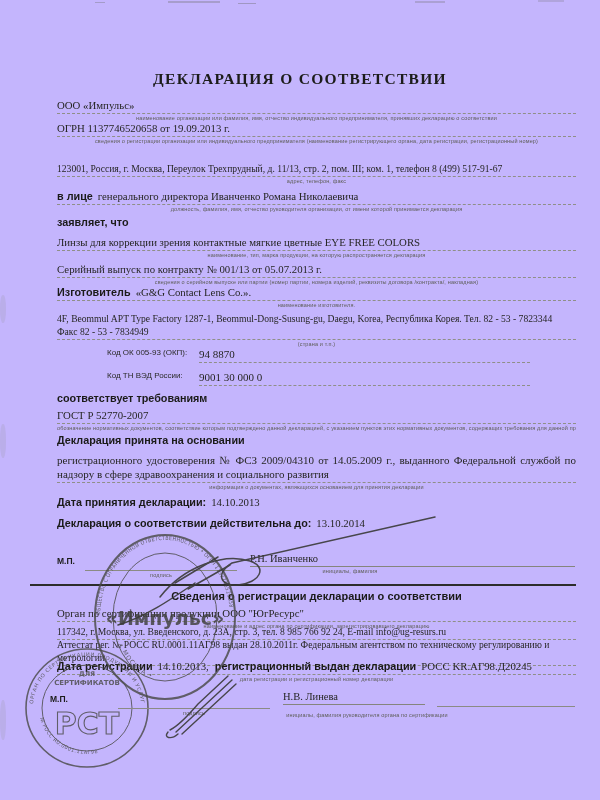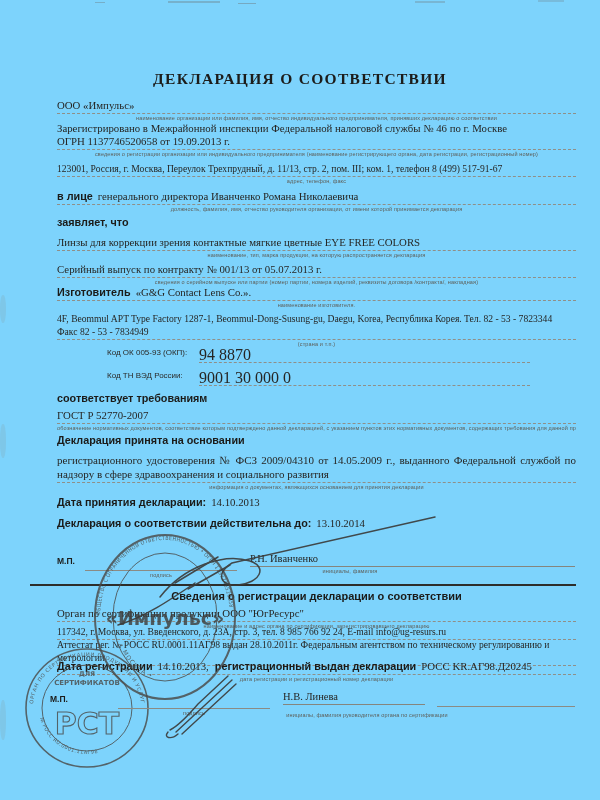--- a/index.html
+++ b/index.html
@@ -1,18 +1,18 @@
 <!DOCTYPE html>
 <html><head>
 <meta charset="utf-8">
 <style>
   html,body{margin:0;padding:0;background:#d9d9d6;}
   .page{
     position:relative;width:600px;height:800px;margin:0 auto;
-    background:#7dd3fc;overflow:hidden;
+    background:#c4b5fd;overflow:hidden;
     font-family:"Liberation Serif","DejaVu Serif",serif;color:#262624;
   }
   .blk{position:absolute;left:57px;right:24px;}
   .center{text-align:center;}
   .title{
     position:absolute;left:0;right:0;top:70px;text-align:center;
     font-weight:bold;font-size:15.5px;letter-spacing:1.3px;color:#1c1c1a;
   }
   .txt{font-size:10.8px;line-height:13px;white-space:nowrap;overflow:hidden;}
   .fill{
@@ -33,21 +33,21 @@
     font-family:"Liberation Sans","DejaVu Sans",sans-serif;
     font-weight:bold;font-size:10.8px;color:#1b1b19;
   }
   .bl-inline{margin-right:5px;}
   .val{font-family:"Liberation Serif","DejaVu Serif",serif;font-weight:normal;font-size:10.8px;color:#262624;}
   .coderow{position:absolute;left:107px;right:70px;display:flex;}
   .codelabel{
     font-family:"Liberation Sans","DejaVu Sans",sans-serif;font-size:8px;color:#2a2a28;
     width:92px;flex:none;padding-bottom:2px;
   }
-  .codeval{flex:1;font-size:16px;line-height:13px;border-bottom:1px dashed #8f8f88;padding-bottom:1px;white-space:nowrap;}
+  .codeval{flex:1;font-size:11px;line-height:13px;border-bottom:1px dashed #8f8f88;padding-bottom:1px;white-space:nowrap;}
   .divider{position:absolute;left:30px;width:546px;height:2px;background:#2d2d2a;top:584px;}
   .mp{font-family:"Liberation Sans","DejaVu Sans",sans-serif;font-weight:bold;font-size:8.5px;color:#1b1b19;}
   .sline{border-top:1px solid #8b8b84;}
   .nameblock{border-bottom:1px solid #85857d;padding-bottom:2px;font-size:10.5px;white-space:nowrap;}
   .stamp{opacity:.82;}
   .sig{opacity:.9;}
   .speck{position:absolute;background:#6b6b68;}
   .smudge{position:absolute;left:0;width:6px;background:#8a8a85;opacity:.16;border-radius:45%;}
   svg text{font-family:"DejaVu Sans",sans-serif;}
 </style>
@@ -66,21 +66,20 @@
   <div class="smudge" style="top:700px;height:40px"></div>
 
   <div class="title">ДЕКЛАРАЦИЯ О СООТВЕТСТВИИ</div>
 
   <div class="blk" style="top:99px">
     <div class="fill">ООО «Импульс»</div>
     <div class="cap">наименование организации или фамилия, имя, отчество индивидуального предпринимателя, принявших декларацию о соответствии</div>
   </div>
 
   <div class="blk" style="top:122px">
-    <div class="txt">Зарегистрировано в Межрайонной инспекции Федеральной налоговой службы № 46 по г. Москве</div>
     <div class="fill">ОГРН 1137746520658 от 19.09.2013 г.</div>
     <div class="cap">сведения о регистрации организации или индивидуального предпринимателя (наименование регистрирующего органа, дата регистрации, регистрационный номер)</div>
   </div>
 
   <div class="blk" style="top:162px">
     <div class="fill small">123001, Россия, г. Москва, Переулок Трехпрудный, д. 11/13, стр. 2, пом. III; ком. 1, телефон 8 (499) 517-91-67</div>
     <div class="cap">адрес, телефон, факс</div>
   </div>
 
   <div class="blk" style="top:190px">

